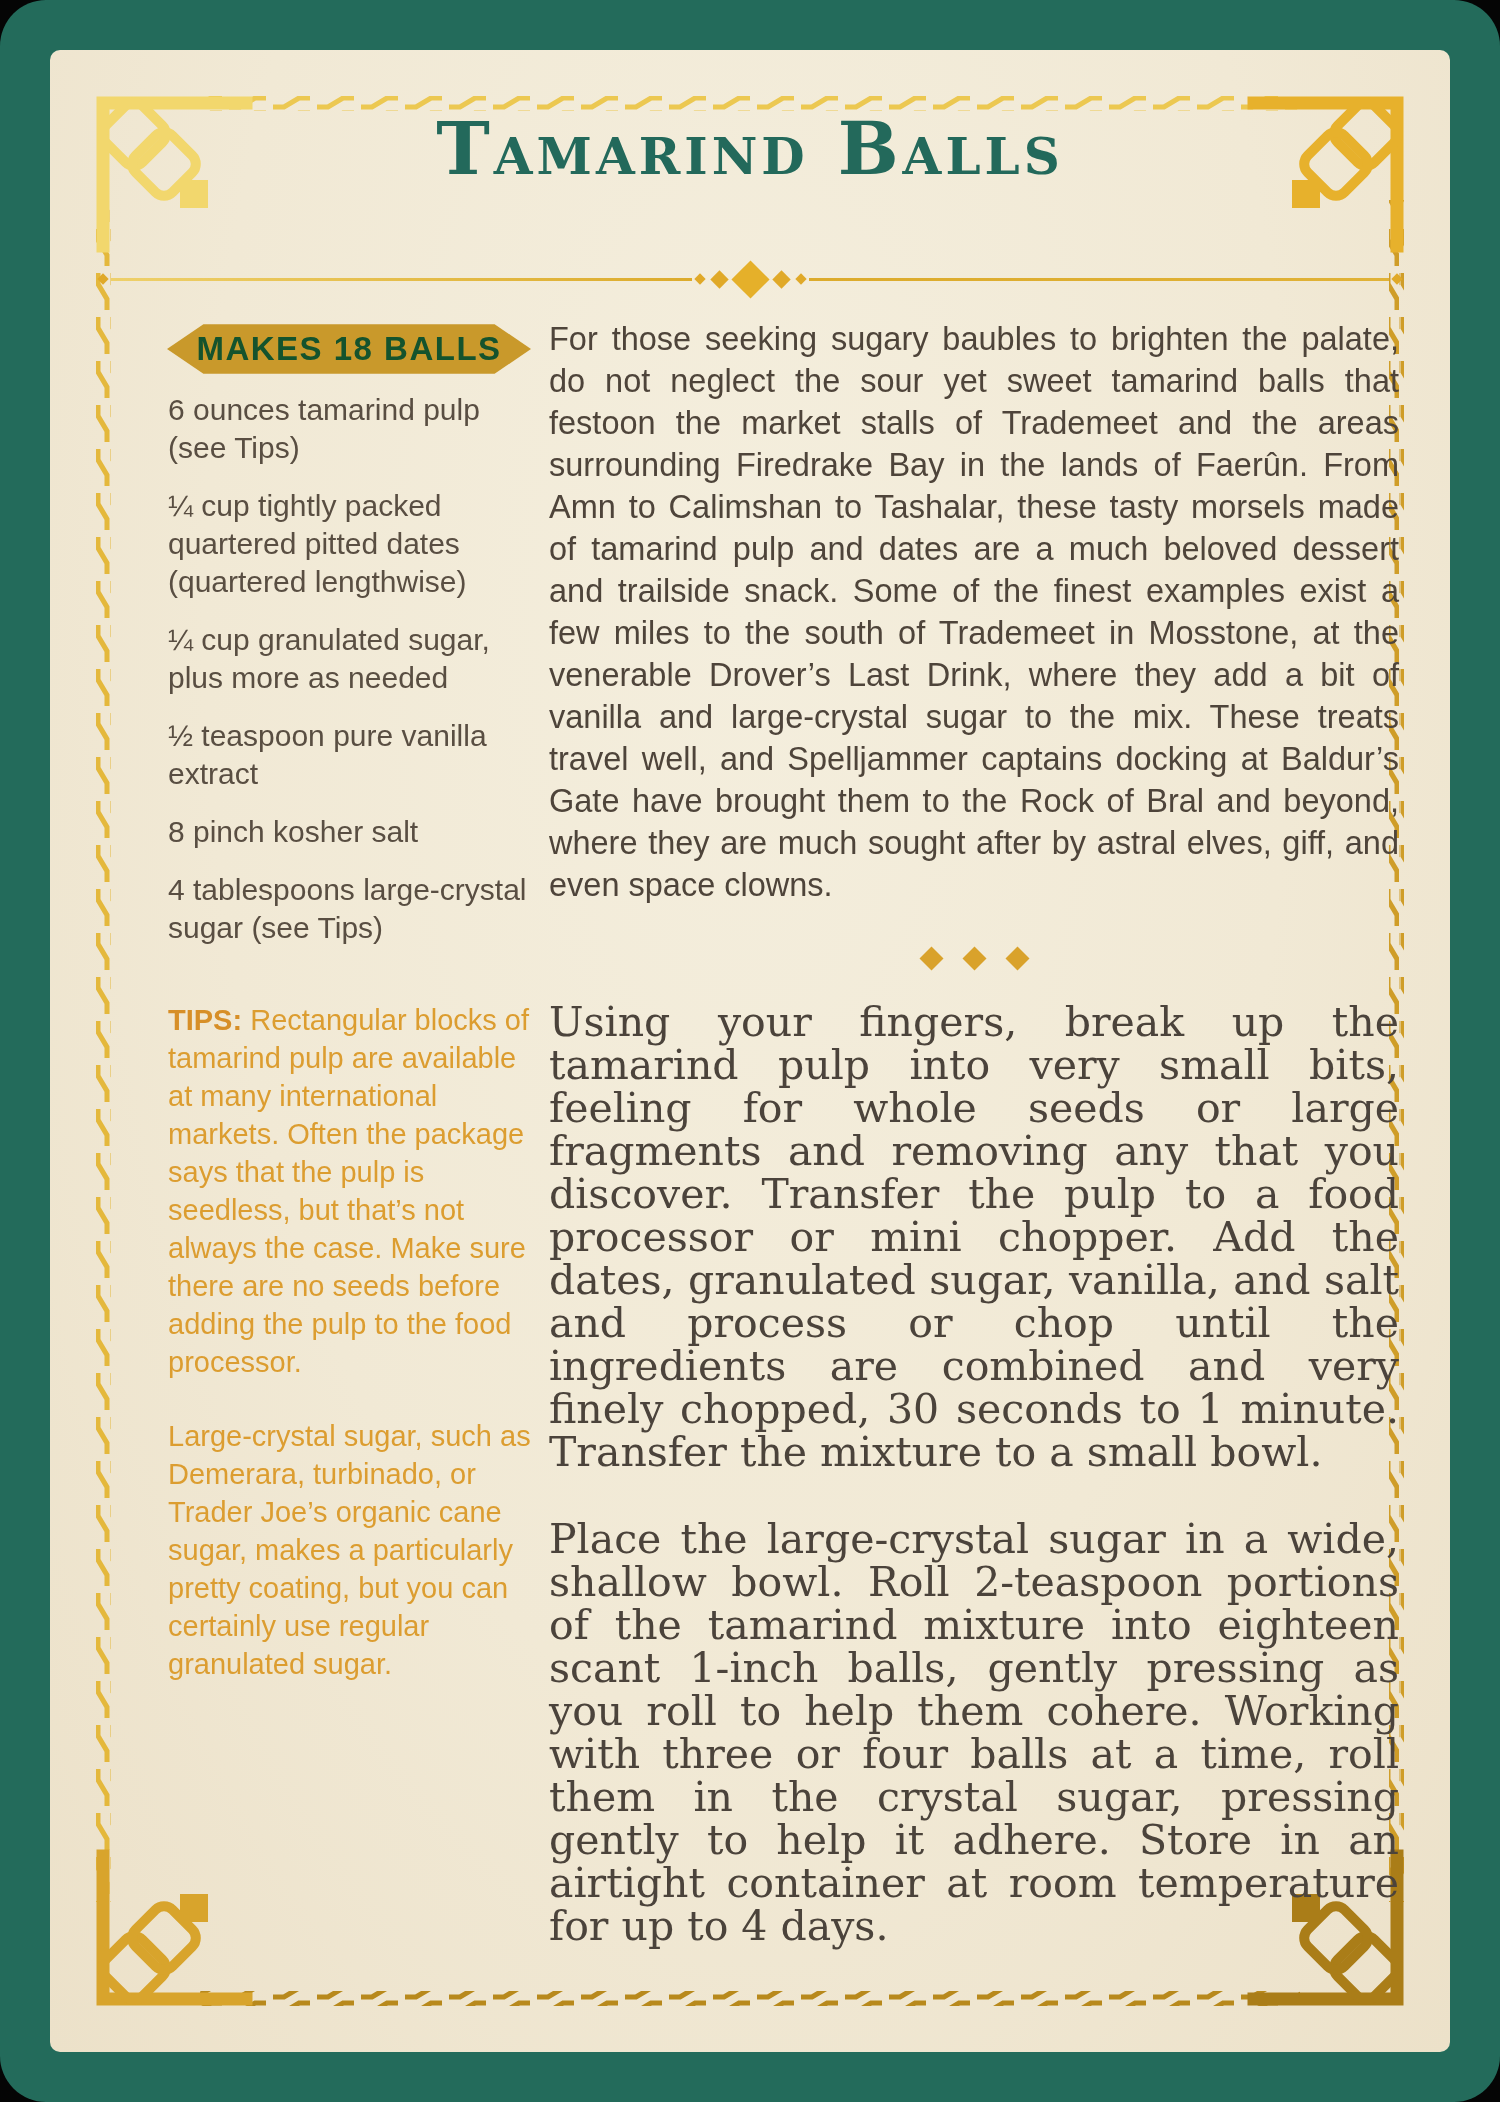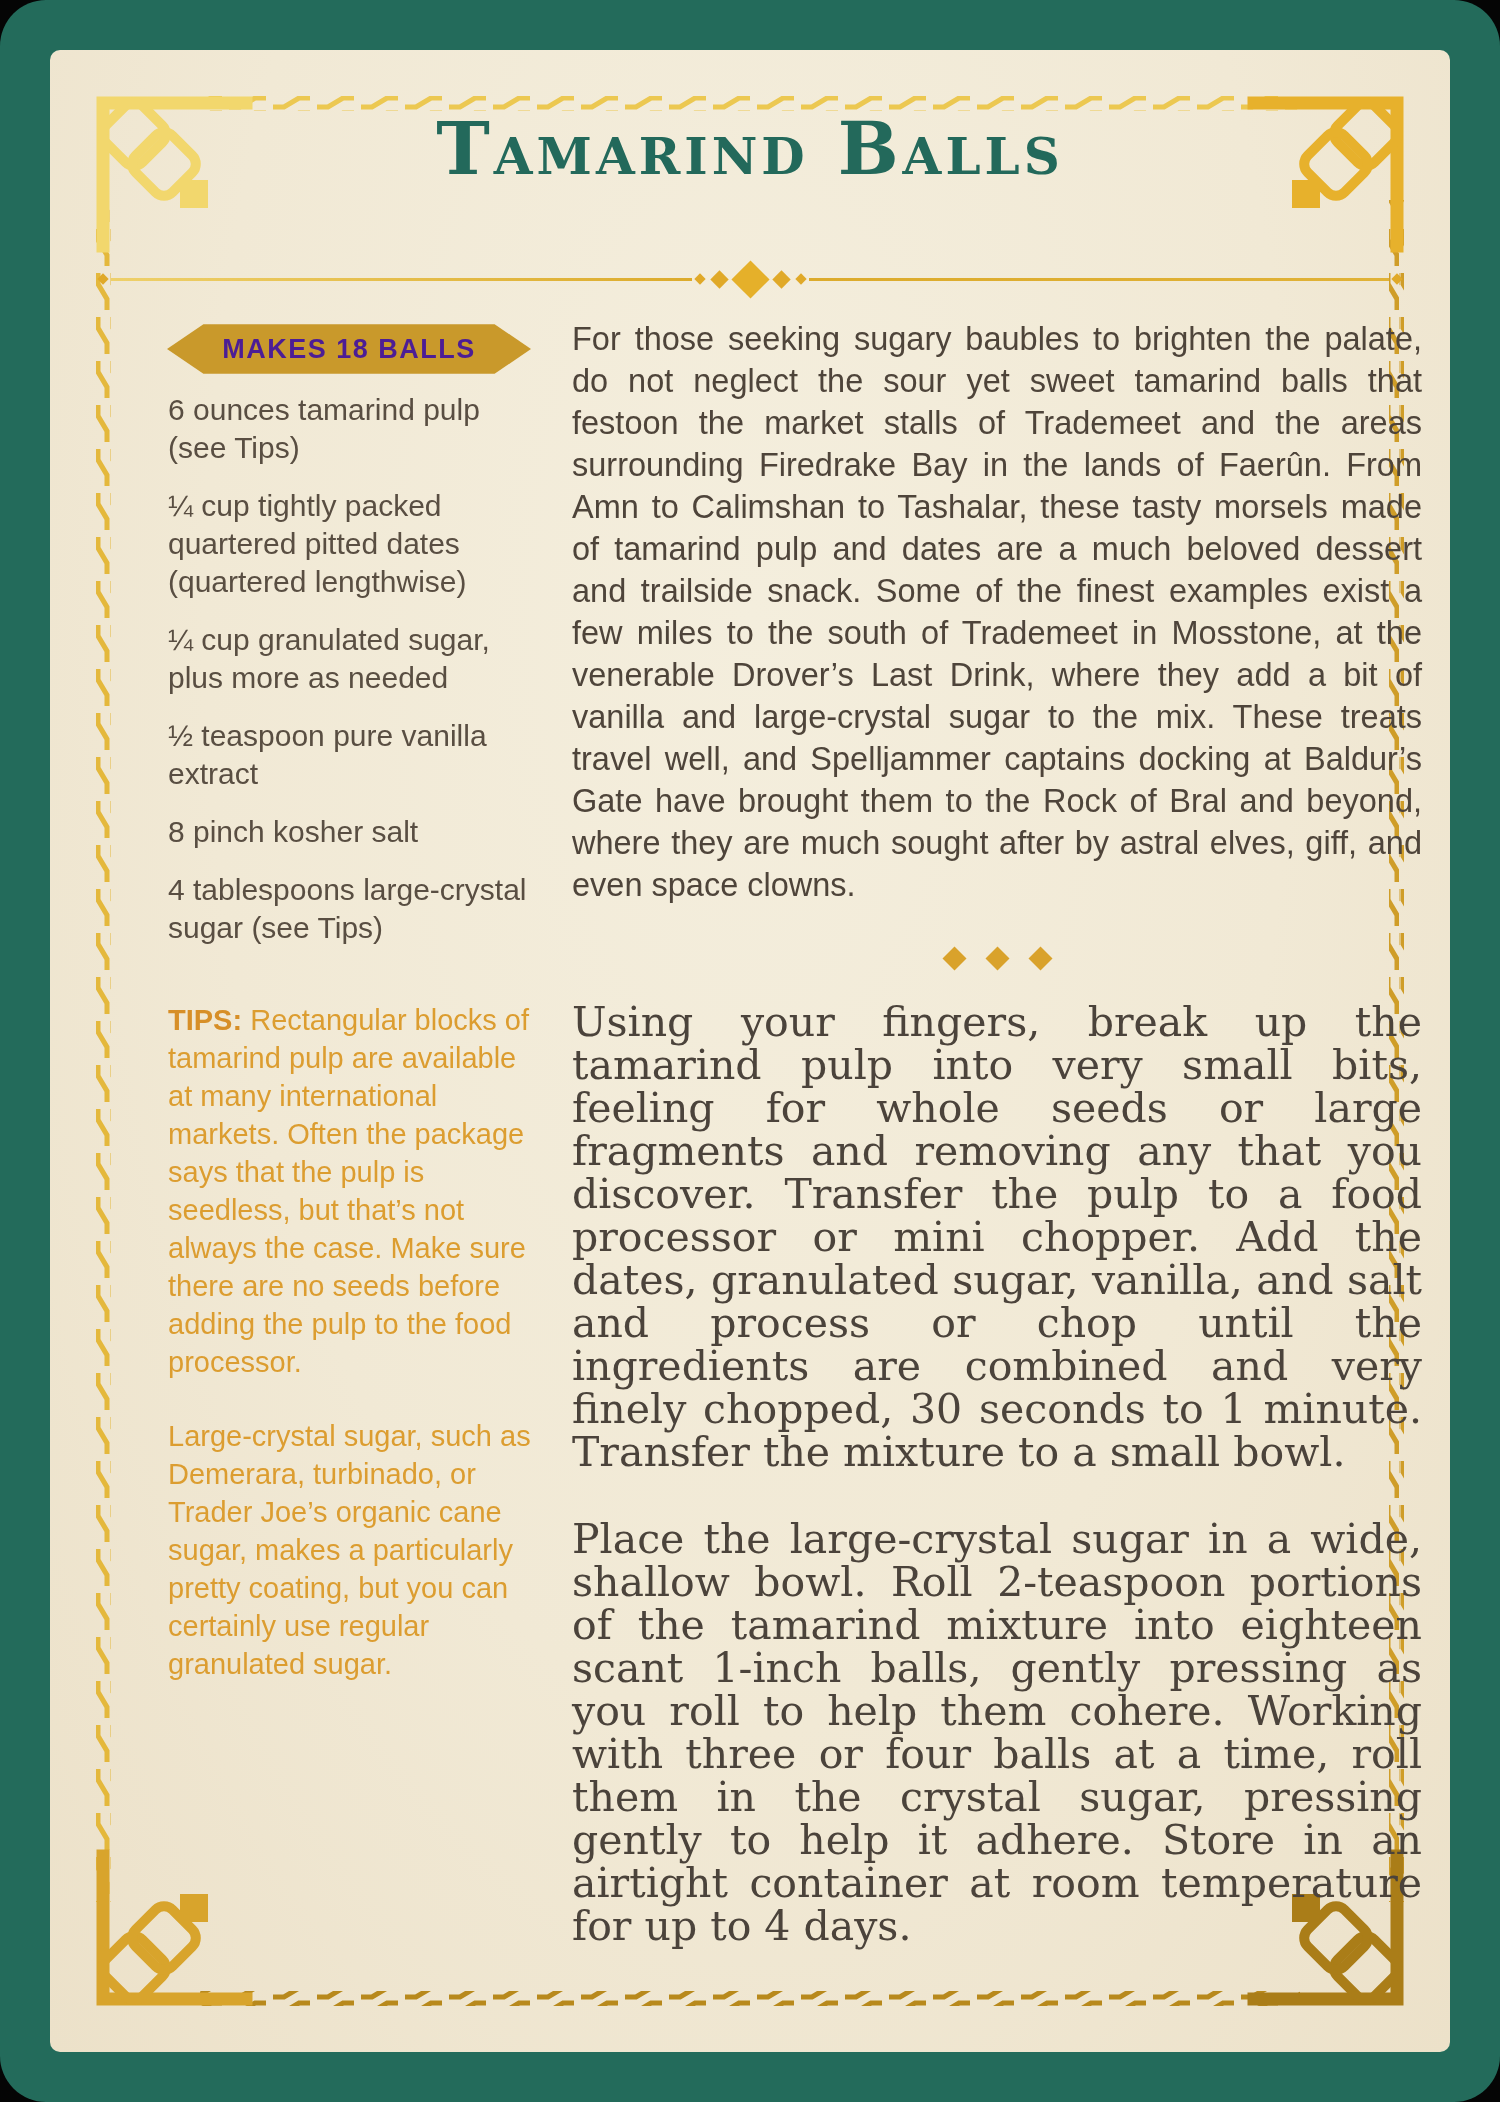--- a/index.html
+++ b/index.html
@@ -25,30 +25,30 @@
   .rule-line.right{background:linear-gradient(90deg,#dcab2c,#e0b237);}
   .dia{background:#e0a928;transform:rotate(45deg);flex:none;}
   .d8{width:8px;height:8px;margin:0 4px;}
   .d12{width:13px;height:13px;margin:0 5px;}
   .d26{width:27px;height:27px;margin:0 6px;background:#e5b02a;}
 
   
   .badge{position:absolute;left:117px;top:272px;width:364px;height:54px;background:#c9992b;
          clip-path:polygon(0% 50%,10% 4%,90% 4%,100% 50%,90% 96%,10% 96%);
          display:flex;align-items:center;justify-content:center;}
-  .badge span{color:#4c1d95;font-weight:700;font-size:27px;letter-spacing:1.5px;}
+  .badge span{color:#14532d;font-weight:700;font-size:33px;letter-spacing:1.5px;}
 
   
   .col-left{position:absolute;left:118px;top:341px;width:364px;}
   .ing{margin:0 0 20px;font-size:30px;line-height:38px;color:#594e42;}
   .tips{margin-top:54px;color:#dc9d30;font-size:29px;line-height:38px;}
   .tips b{color:#d78f28;}
   .tip2{margin-top:36px;}
 
-  .col-right{position:absolute;left:522px;top:268px;width:850px;}
+  .col-right{position:absolute;left:499px;top:268px;width:850px;}
   .intro{margin:0;font-size:32.5px;line-height:42px;text-align:justify;color:#4e443a;}
   .mid-diamonds{display:flex;justify-content:center;gap:26px;margin:44px 0 34px;}
   .mid-diamonds i{display:block;width:17px;height:17px;background:#d9a22b;transform:rotate(45deg);}
   .instr{margin:0 0 44px;font-family:"DejaVu Serif",serif;font-size:41px;line-height:43px;
          text-align:justify;color:#4b433b;}
   .instr:last-child{margin-bottom:0;}
 </style>
 </head>
 <body>
 

